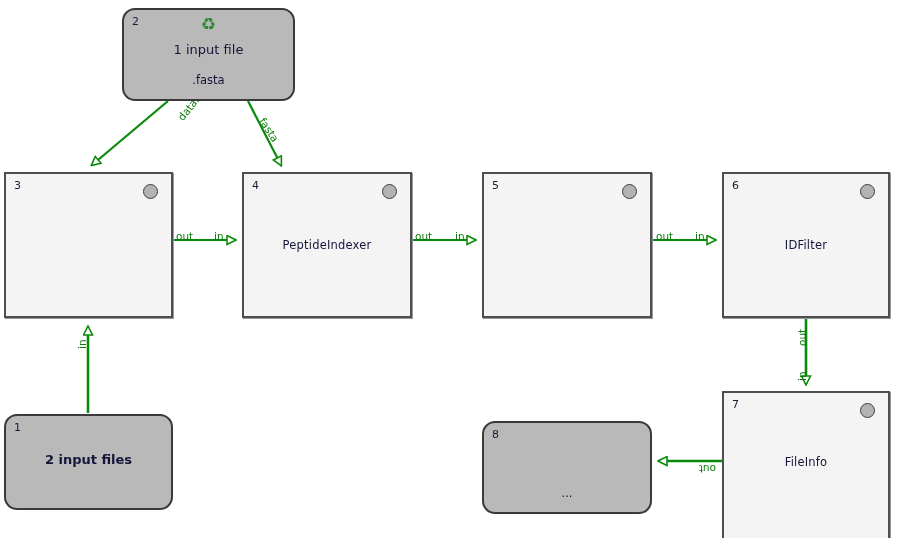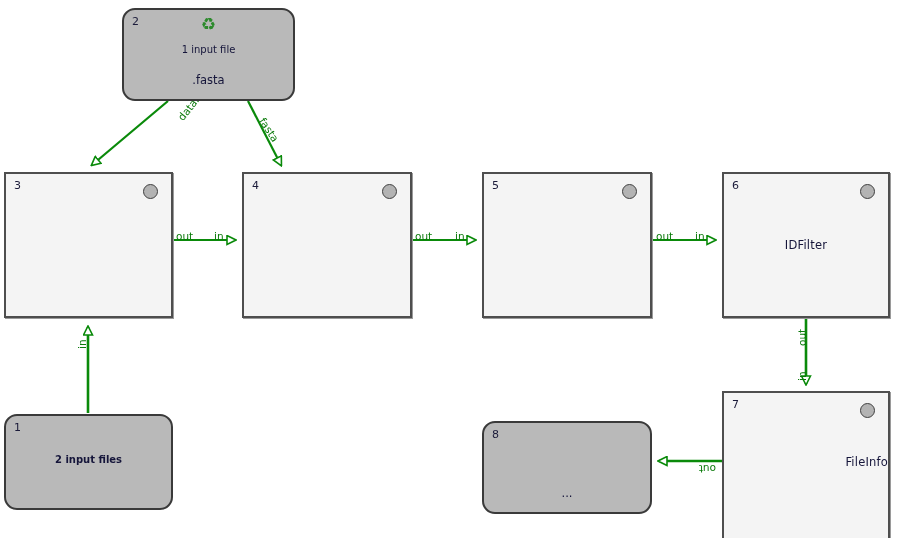--- a/index.html
+++ b/index.html
@@ -71,21 +71,21 @@
     color: #2c8a2c;
     line-height: 20px;
   }
   .io-line1 {
     position: absolute;
     left: 0;
     right: 0;
     top: 44%;
     transform: translateY(-50%);
     text-align: center;
-    font-size: 10px;
+    font-size: 13px;
     color: #15153a;
   }
   .io-line2 {
     position: absolute;
     left: 0;
     right: 0;
     bottom: 12px;
     text-align: center;
     font-size: 11.5px;
     color: #15153a;
@@ -173,20 +173,21 @@
   </div>
 
   <div class="node proc" style="left:4px; top:172px; width:169px; height:146px;">
     <span class="node-number">3</span>
     <span class="status-dot"></span>
   </div>
 
   <div class="node proc" style="left:242px; top:172px; width:170px; height:146px;">
     <span class="node-number">4</span>
     <span class="status-dot"></span>
+    <span class="proc-label">PeptideIndexer</span>
   </div>
 
   <div class="node proc" style="left:482px; top:172px; width:170px; height:146px;">
     <span class="node-number">5</span>
     <span class="status-dot"></span>
   </div>
 
   <div class="node proc" style="left:722px; top:172px; width:168px; height:146px;">
     <span class="node-number">6</span>
     <span class="status-dot"></span>
@@ -199,16 +200,16 @@
   </div>
 
   <div class="node io" style="left:482px; top:421px; width:170px; height:93px;">
     <span class="node-number">8</span>
     <span class="io-line2">...</span>
   </div>
 
   <div class="node proc" style="left:722px; top:391px; width:168px; height:150px;">
     <span class="node-number">7</span>
     <span class="status-dot"></span>
-    <span class="proc-label" style="top:47%;text-align:right;">FileInfo</span>
+    <span class="proc-label" style="top:47%;">FileInfo</span>
   </div>
 
 </div>
 
 </body></html>

